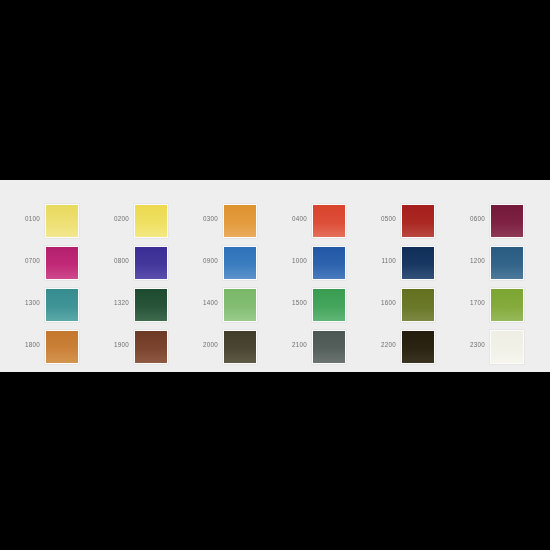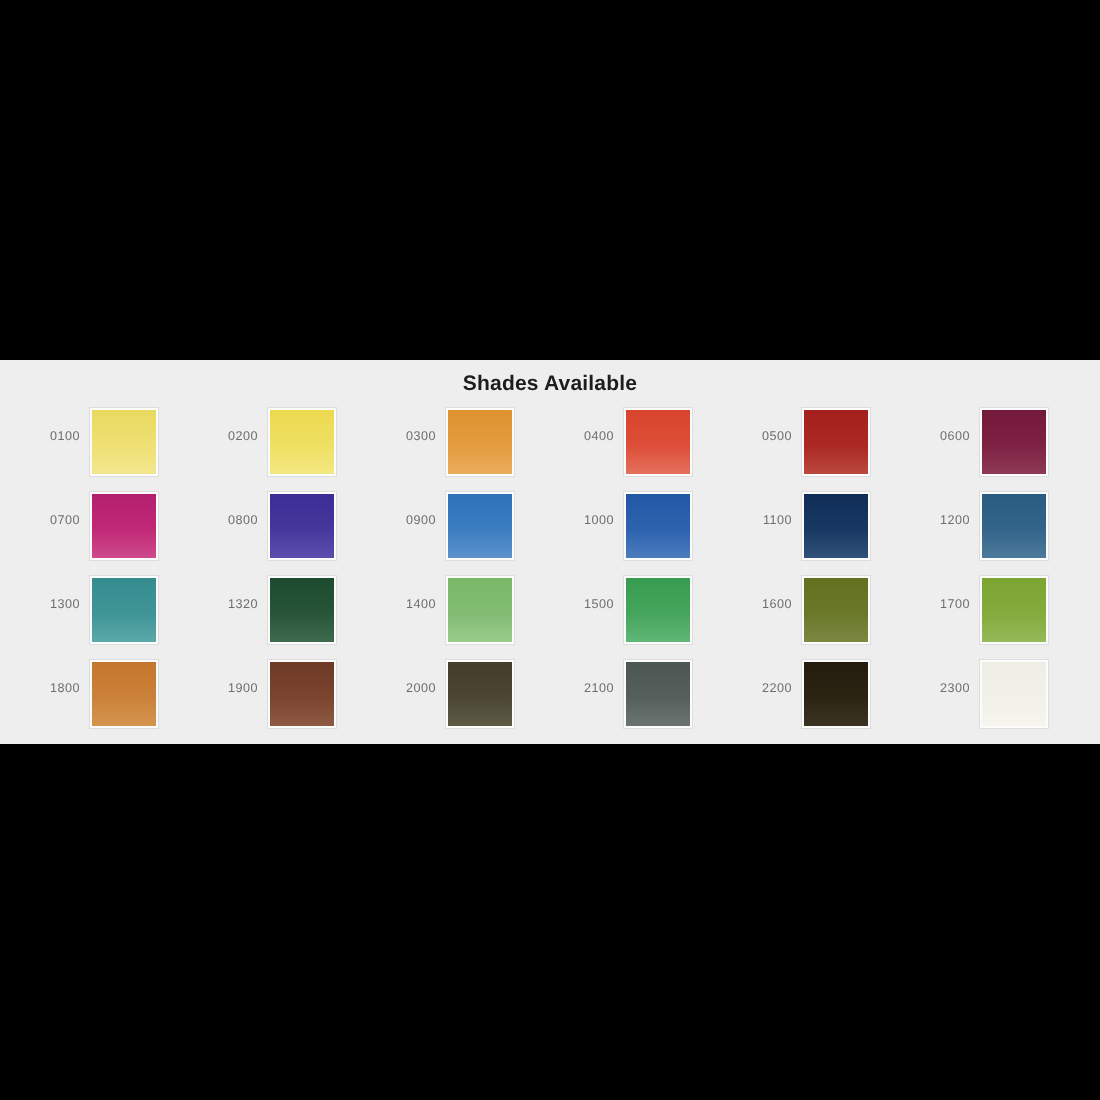--- a/index.html
+++ b/index.html
@@ -95,21 +95,20 @@
     inset: 0;
   }
 </style>
 </head>
 <body>
 
 <div id="stage" style="background: rgb(0, 0, 0);">
 
   <div id="panel" style="background: rgb(238, 238, 238);">
 
-    <div id="panel-title" style="color: rgb(29, 29, 29);">Shades Available</div>
 
     <div id="grid">
         <div class="swatch-col" style="left: 0px;">
           <div class="swatch-cell" style="top: 0px;">
             <div class="swatch-label">0100</div>
             <div class="swatch-chip" title="0100">
               <div class="chip-grad" style="background: linear-gradient(rgb(232, 217, 94) 0%, rgb(238, 224, 115) 55%, rgb(242, 231, 143) 100%);"></div>
             </div>
           </div>
           <div class="swatch-cell" style="top: 42px;">

